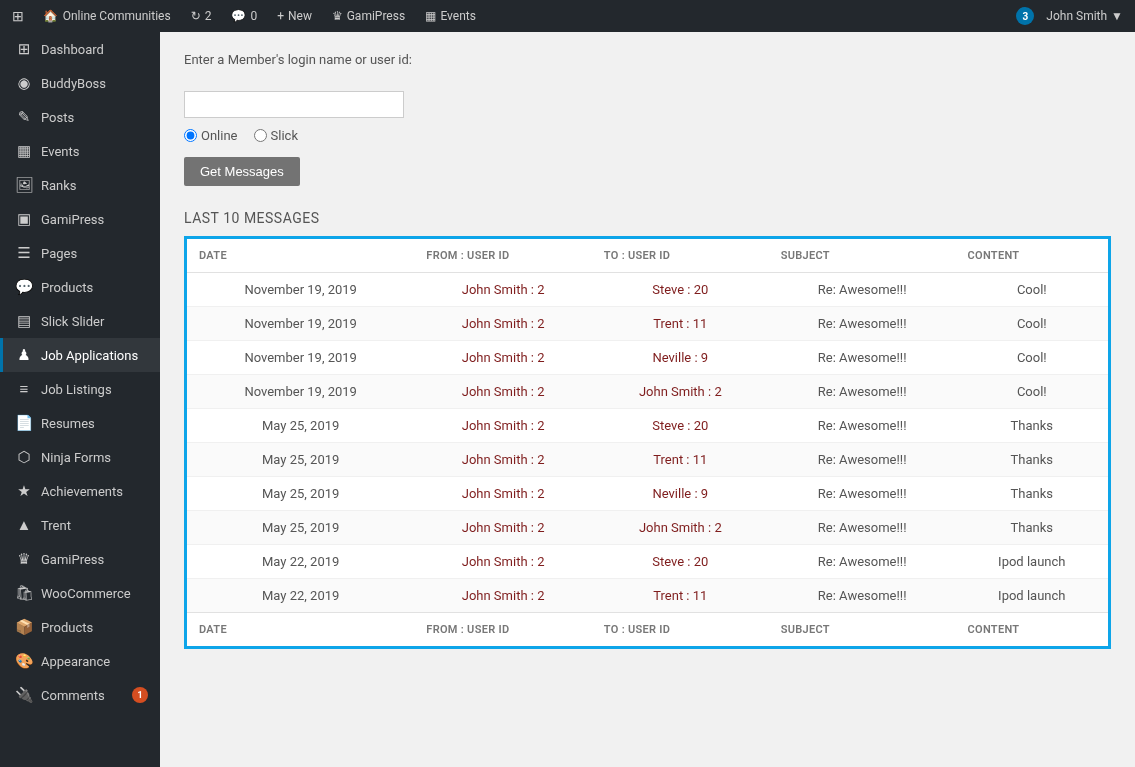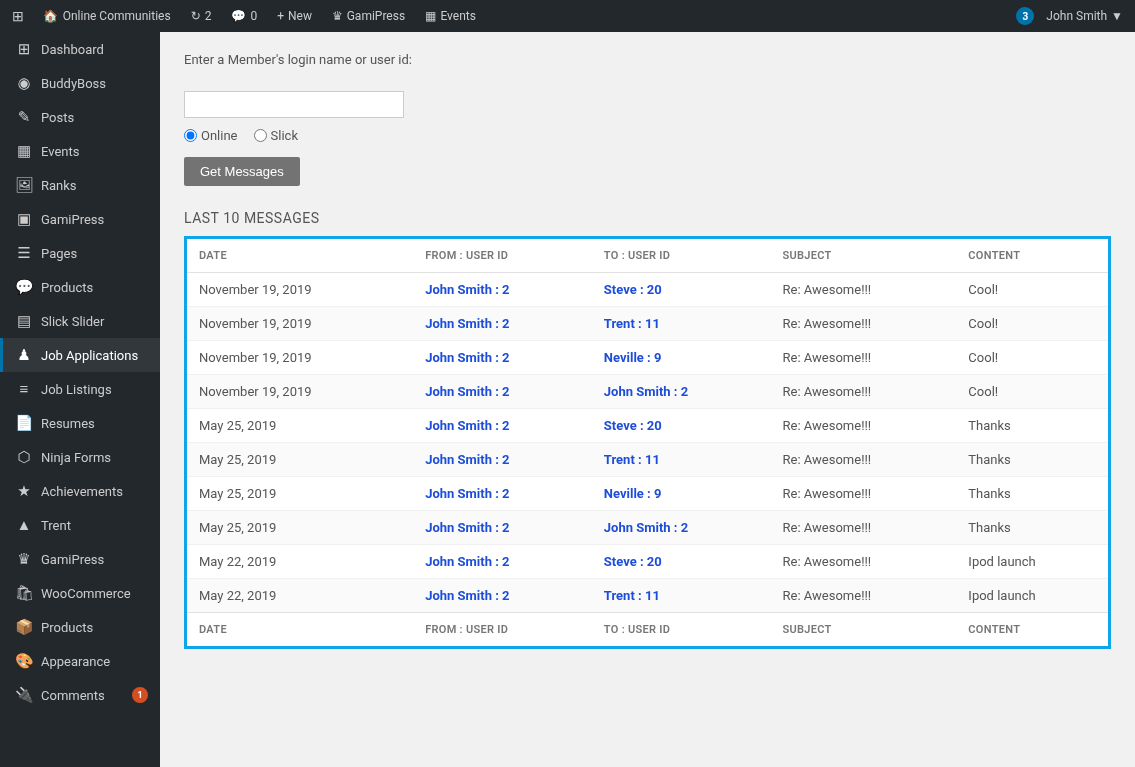--- a/index.html
+++ b/index.html
@@ -123,28 +123,29 @@
       font-size: 11px;
       letter-spacing: 0.3px;
       text-align: left;
       padding: 10px 12px;
       border-bottom: 1px solid #e1e1e1;
     }
     .msg-table td {
       padding: 9px 12px;
       border-bottom: 1px solid #f0f0f0;
       color: #555;
+      text-align: center;
     }
     .msg-table tr:last-child td { border-bottom: none; }
     .msg-table tfoot th {
       background: #fff;
       border-top: 1px solid #e1e1e1;
       border-bottom: none;
     }
-    .link-blue { color: #1d4ed8; text-decoration: none; font-weight: bold; }
+    .link-blue { color: #7f1d1d; text-decoration: none; }
   </style>
 </head>
 <body>
 
 <div id="topbar">
   <div class="topbar-item">
     <span class="topbar-icon">⊞</span>
   </div>
   <div class="topbar-item">
     <span>🏠</span>

